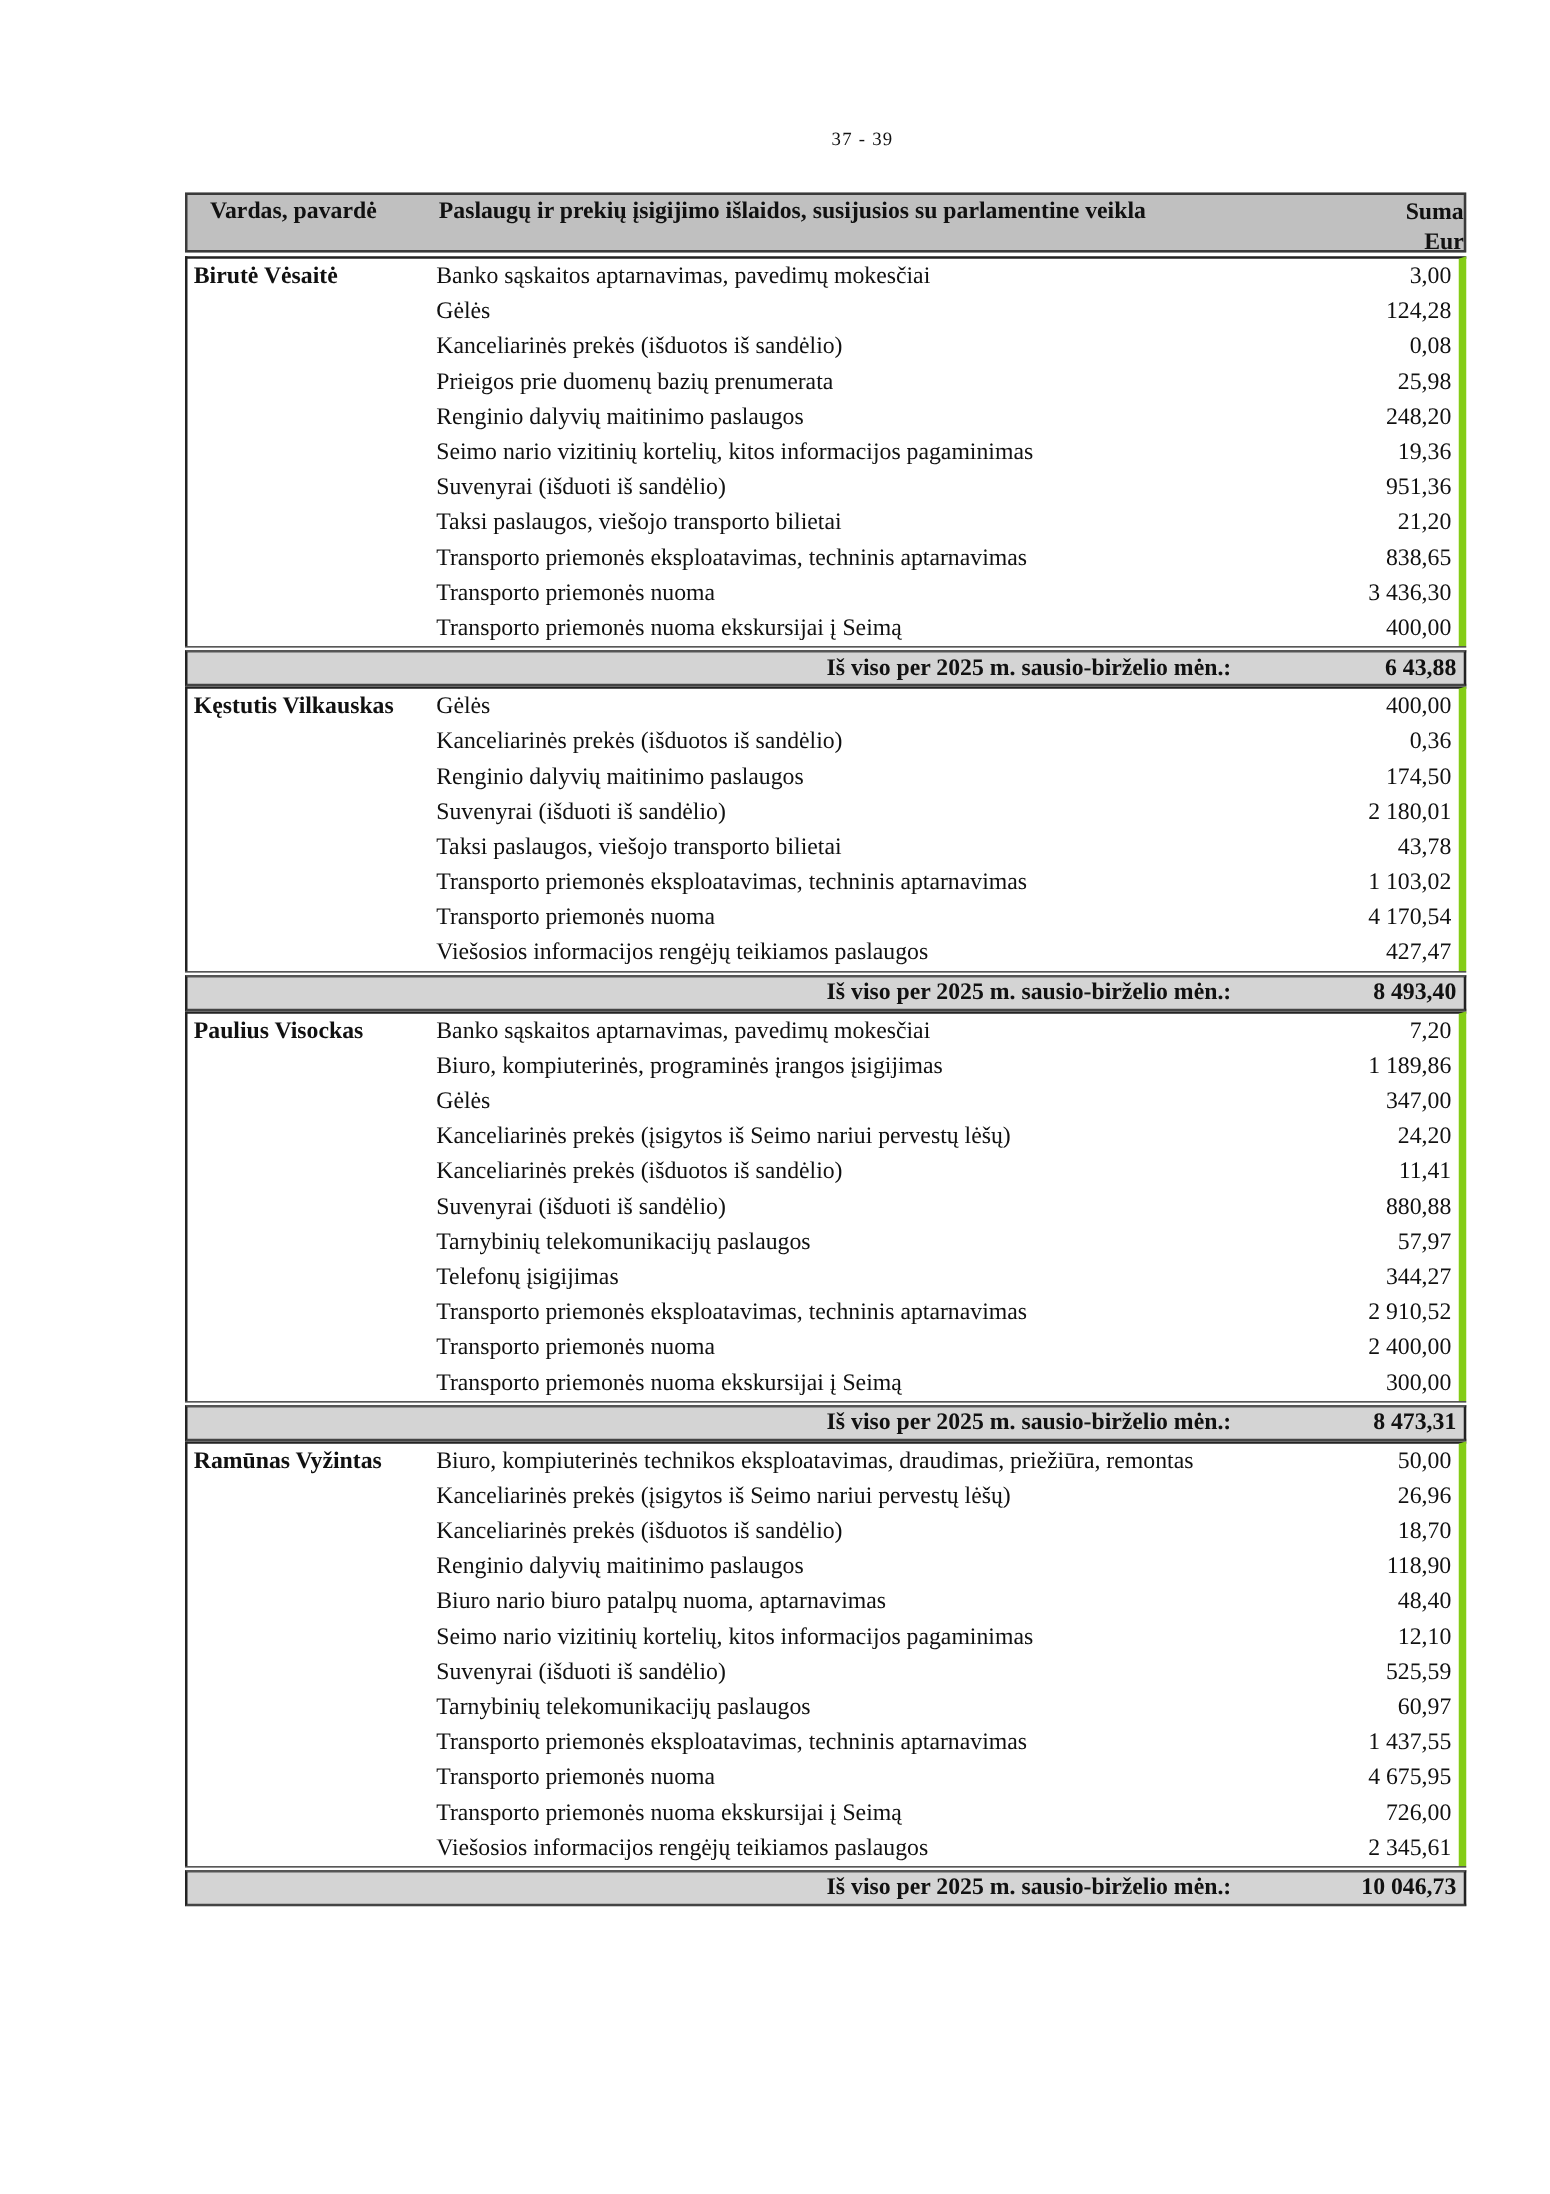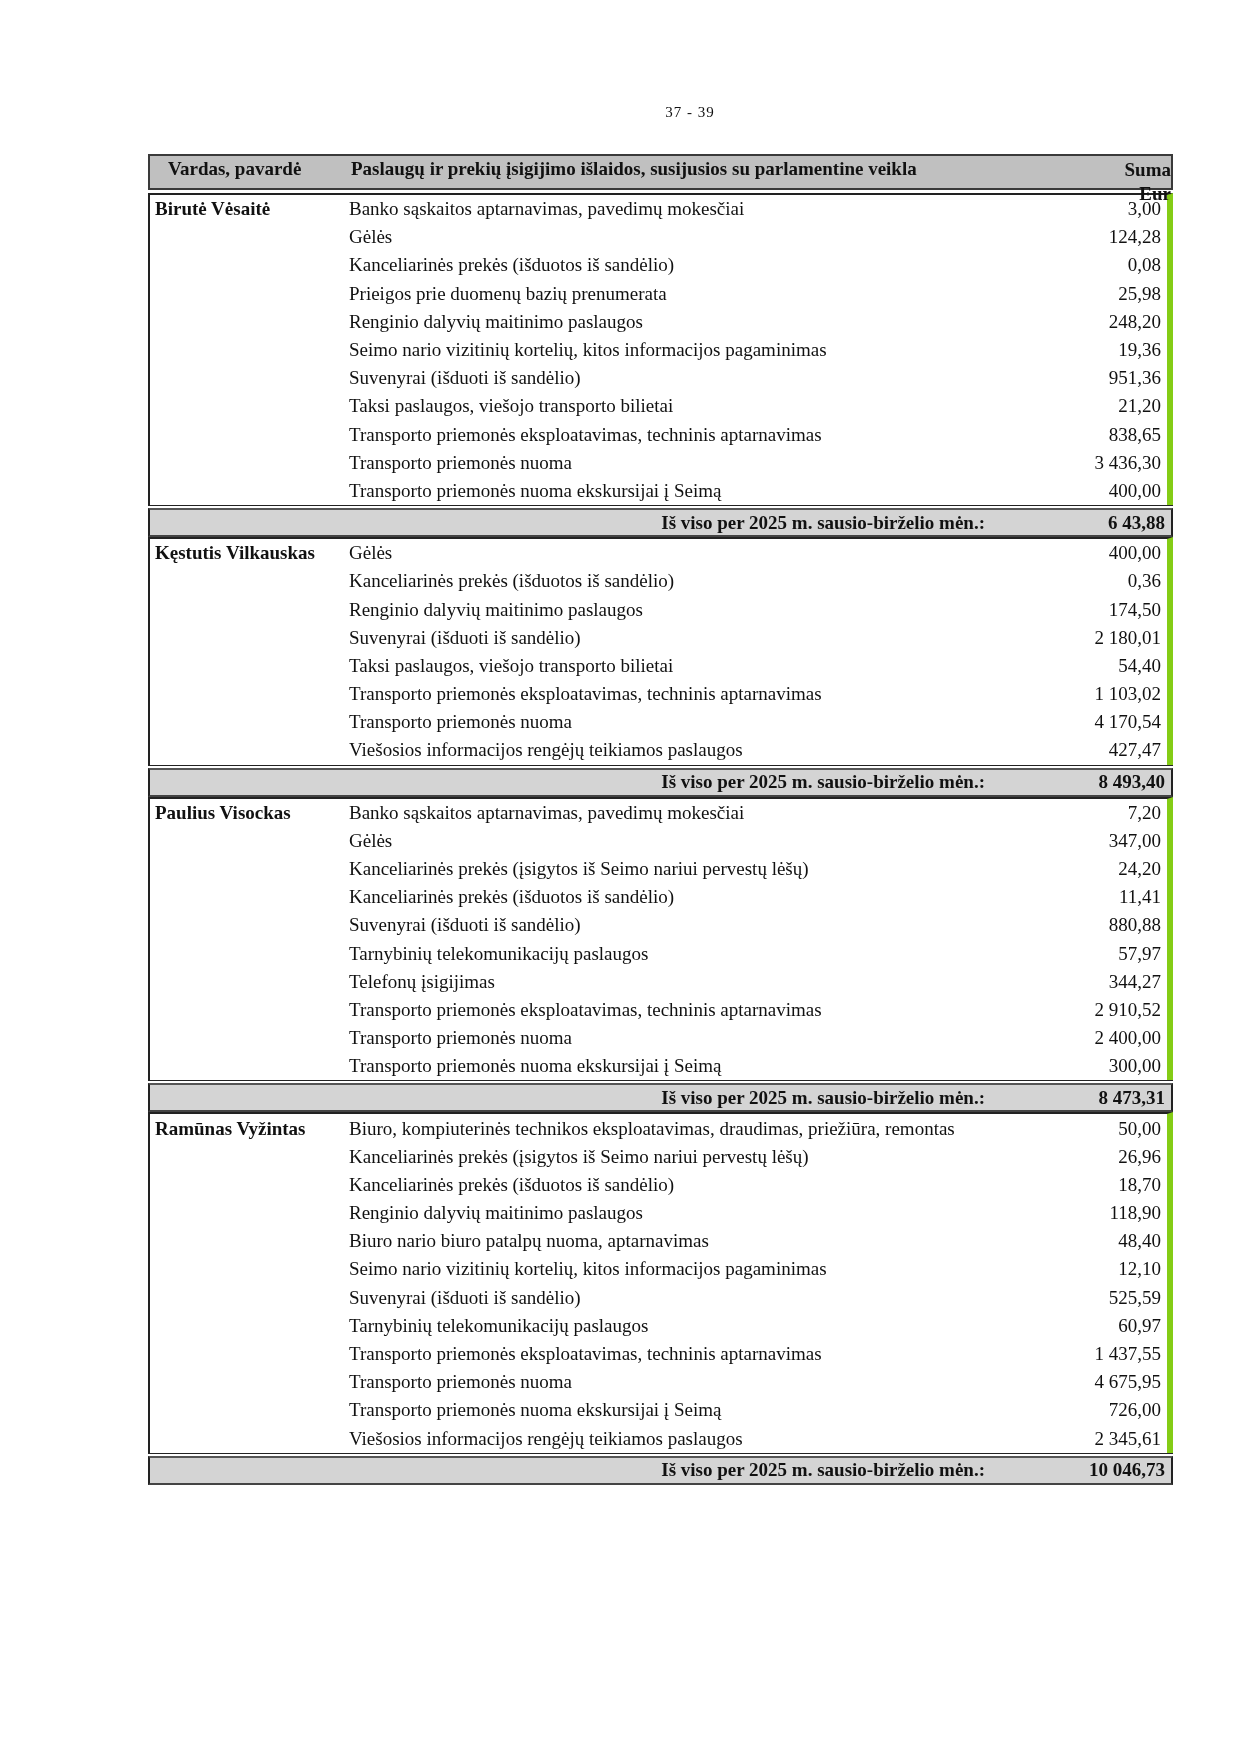--- a/index.html
+++ b/index.html
@@ -1,19 +1,19 @@
 <!DOCTYPE html>
 <html><head>
 <meta charset="utf-8">
 <style>
   html, body { margin: 0; padding: 0; background: #ffffff; }
   body { width: 1240px; height: 1755px; position: relative; font-family: "Liberation Serif", "DejaVu Serif", serif; color: #111; }
   .page-num { position: absolute; top: 104px; left: 0; width: 1240px; text-align: center; font-size: 15px; letter-spacing: 1px; padding-left: 140px; box-sizing: border-box; }
   .table { position: absolute; left: 148px; top: 154px; width: 1025px; }
-  .hdr { height: 36px; background: #c0c0c0; border: 2px solid #3a3a3a; box-sizing: border-box; position: relative; font-weight: bold; font-size: 19px; }
+  .hdr { height: 48px; background: #c0c0c0; border: 2px solid #3a3a3a; box-sizing: border-box; position: relative; font-weight: bold; font-size: 19px; }
   .hdr .c-name { position: absolute; left: 18px; top: 2px; }
   .hdr .c-desc { position: absolute; left: 201px; top: 2px; }
   .hdr .c-sum { position: absolute; right: 0; top: 2px; text-align: right; line-height: 24px; }
   .hdr-gap { height: 3px; border-left: 2px solid #fff; }
   .block { border-left: 2px solid #222; border-right: 6px solid #84cc16; border-top: 2px solid #222; box-sizing: border-box; }
   .row { height: 28.2px; display: flex; align-items: center; font-size: 19px; line-height: 28px; }
   .row .name { width: 199px; padding-left: 5px; box-sizing: border-box; font-weight: bold; white-space: nowrap; }
   .row .desc { flex: 1; padding-left: 0; white-space: nowrap; }
   .row .sum { width: 130px; text-align: right; padding-right: 6px; box-sizing: border-box; }
   .subtotal { border-left: 2px solid #222; border-right: 2px solid #222; border-top: 2px solid #555; border-bottom: 2px solid #444; margin-top: 3px; background: #d4d4d4; height: 29px; display: flex; align-items: center; font-weight: bold; font-size: 19px; box-sizing: border-box; position: relative; }
@@ -115,21 +115,21 @@
           <span class="sum">174,50</span>
         </div>
         <div class="row">
           <span class="name"></span>
           <span class="desc">Suvenyrai (išduoti iš sandėlio)</span>
           <span class="sum">2 180,01</span>
         </div>
         <div class="row">
           <span class="name"></span>
           <span class="desc">Taksi paslaugos, viešojo transporto bilietai</span>
-          <span class="sum">54,40</span>
+          <span class="sum">43,78</span>
         </div>
         <div class="row">
           <span class="name"></span>
           <span class="desc">Transporto priemonės eksploatavimas, techninis aptarnavimas</span>
           <span class="sum">1 103,02</span>
         </div>
         <div class="row">
           <span class="name"></span>
           <span class="desc">Transporto priemonės nuoma</span>
           <span class="sum">4 170,54</span>
@@ -142,20 +142,25 @@
       </div>
       <div class="subtotal">
         <span class="label">Iš viso per 2025 m. sausio-birželio mėn.:</span>
         <span class="sum">8 493,40</span>
       </div>
       <div class="block">
         <div class="row">
           <span class="name">Paulius Visockas</span>
           <span class="desc">Banko sąskaitos aptarnavimas, pavedimų mokesčiai</span>
           <span class="sum">7,20</span>
+        </div>
+        <div class="row">
+          <span class="name"></span>
+          <span class="desc">Biuro, kompiuterinės, programinės įrangos įsigijimas</span>
+          <span class="sum">1 189,86</span>
         </div>
         <div class="row">
           <span class="name"></span>
           <span class="desc">Gėlės</span>
           <span class="sum">347,00</span>
         </div>
         <div class="row">
           <span class="name"></span>
           <span class="desc">Kanceliarinės prekės (įsigytos iš Seimo nariui pervestų lėšų)</span>
           <span class="sum">24,20</span>

